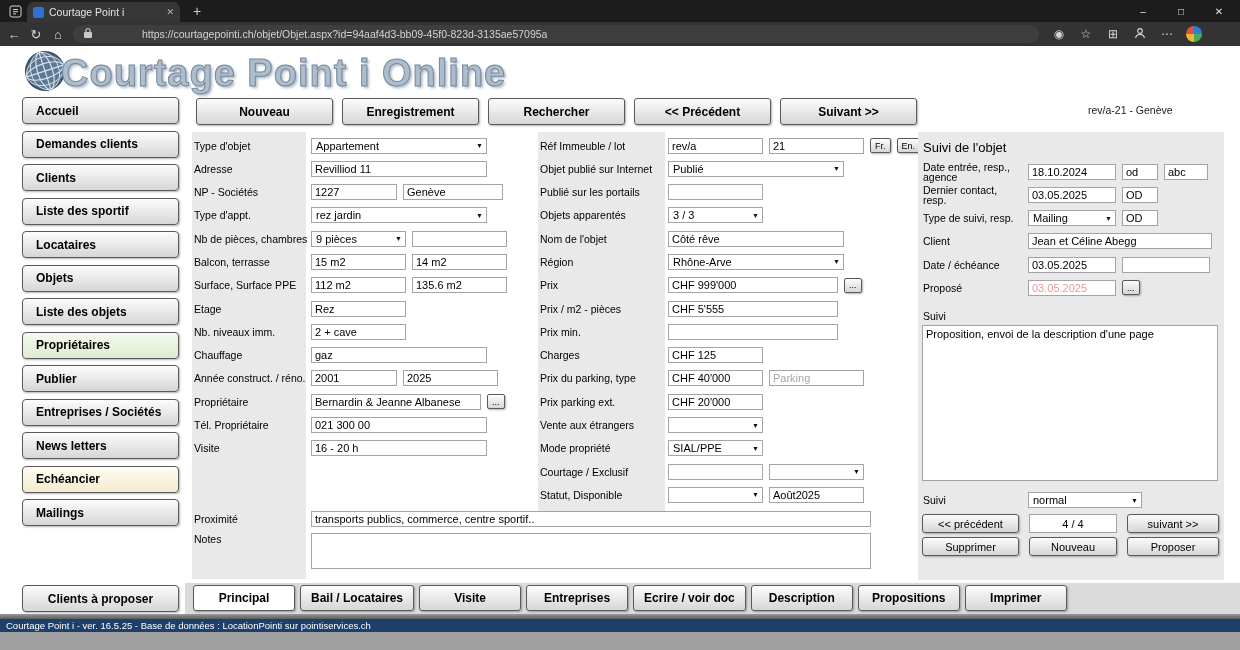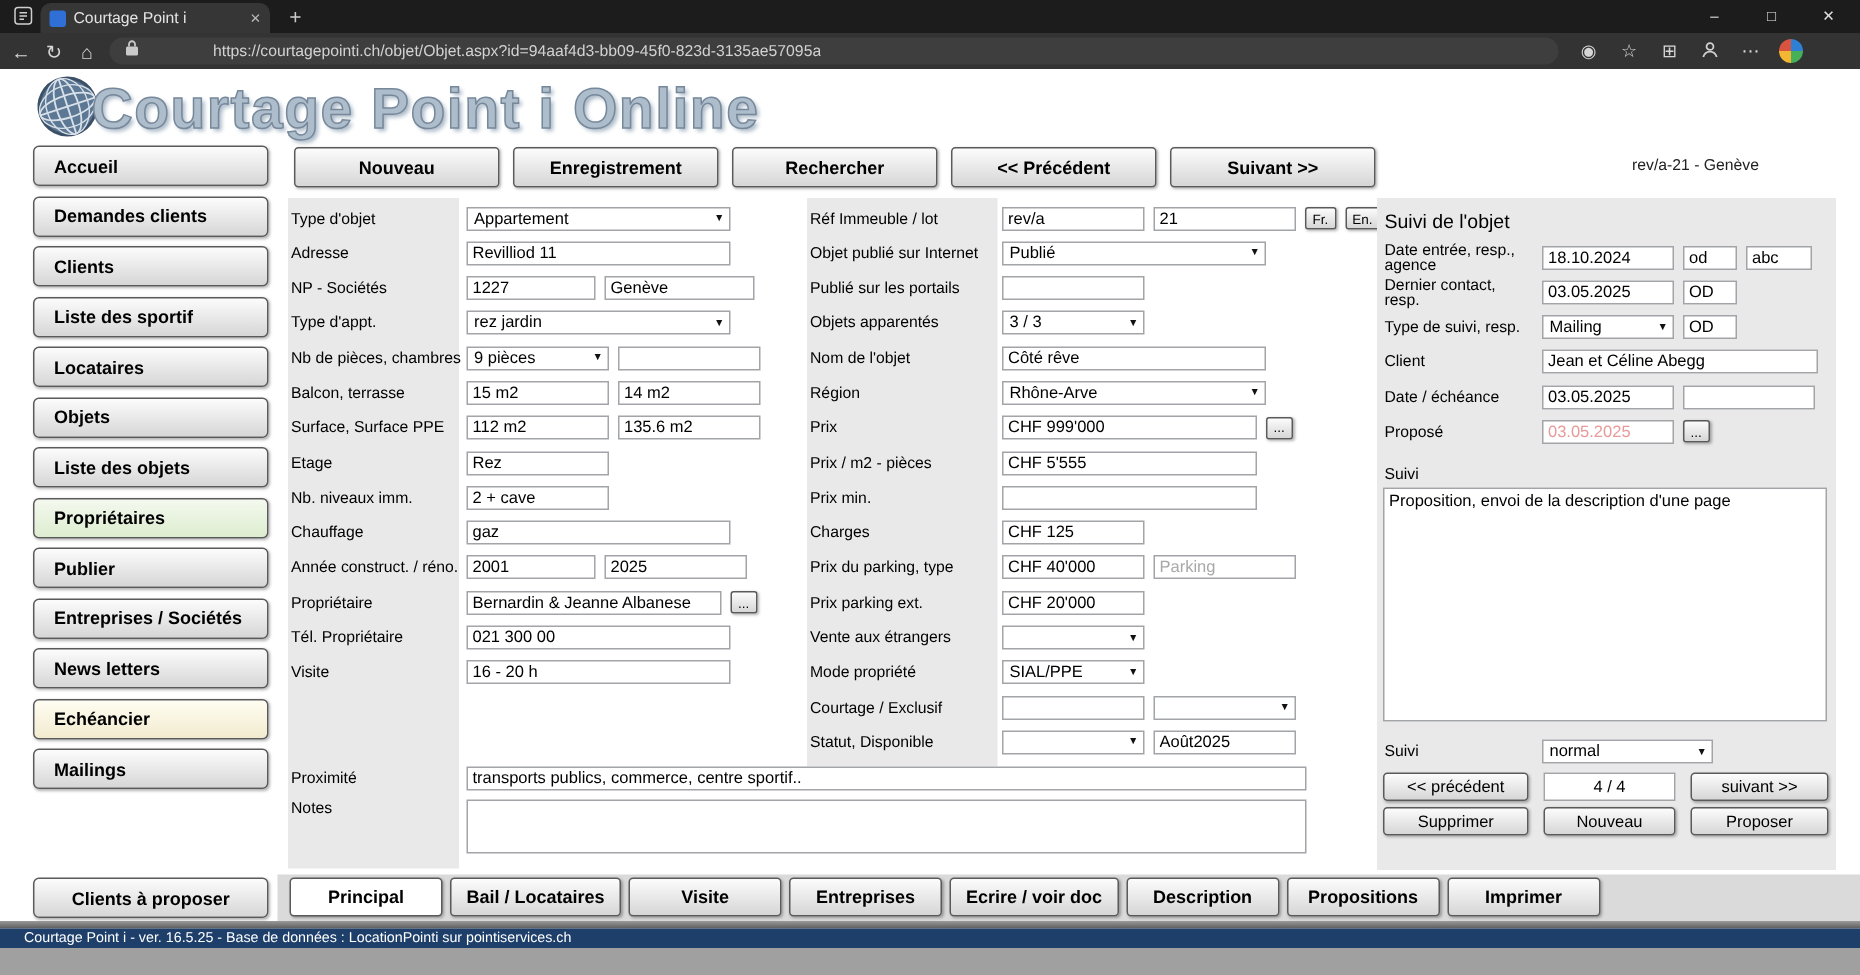--- a/index.html
+++ b/index.html
@@ -82,21 +82,21 @@
   .w197{width:176px}.w560{width:560px}
   
   .tabsbar{position:absolute;left:185px;top:537px;width:1055px;height:31px;background:#dadada;
            display:flex;gap:5px;padding:2px 0 0 8px;box-sizing:border-box;}
   .tab-btn{height:26px;min-width:102px;padding:0 10px;font-weight:bold;font-size:12px;border-radius:3px;}
   .tab-btn.active{background:#fff;}
   .clients-btn{position:absolute;left:22px;top:539px;width:157px;height:27px;font-weight:bold;
                font-size:12px;border-radius:4px;}
   .dark-strip{position:absolute;left:0;top:568px;width:1240px;height:5px;background:linear-gradient(#9a9a9a,#5c5c5c);}
   .statusbar{position:absolute;left:0;top:573px;width:1240px;height:13px;background:#1d3f6a;color:#fff;
-             font-size:9.5px;display:flex;align-items:center;padding-left:16px;box-sizing:border-box;}
+             font-size:9.5px;display:flex;align-items:center;padding-left:6px;box-sizing:border-box;}
   .bottom-gray{position:absolute;left:0;top:586px;width:1240px;height:18px;background:#a0a0a0;}
 </style>
 </head>
 <body>
 
 <div class="screen">
 
   <div class="titlebar">
     <span class="win-app-icon">
       <svg width="13" height="13" viewBox="0 0 13 13">

